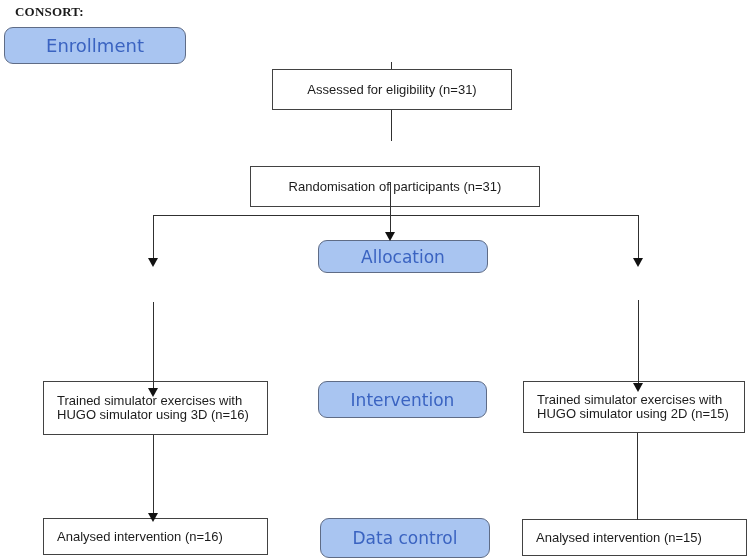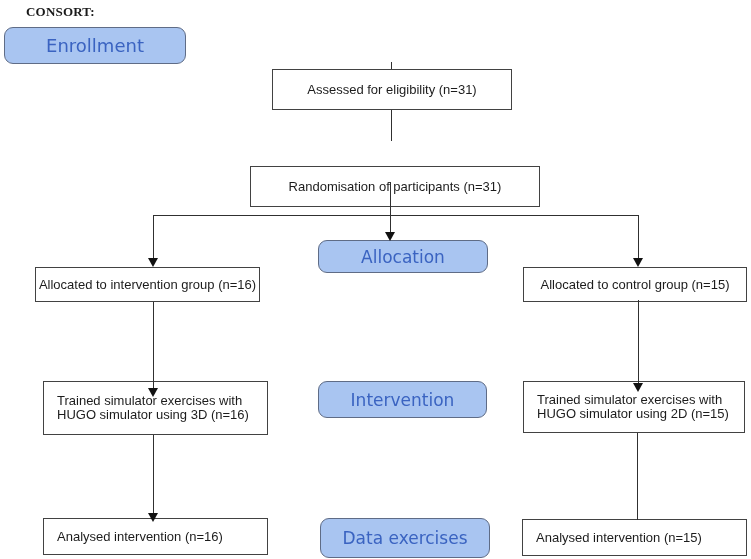--- a/index.html
+++ b/index.html
@@ -65,53 +65,47 @@
     border-right: 5px solid transparent;
     border-top: 9px solid #111111;
     z-index: 3;
   }
 </style>
 </head>
 <body>
 
 <div id="canvas">
 
-  <div class="title" style="left:26px; top:4px;">CONSORT:</div>
+  <div class="title" style="left:15px; top:4px;">CONSORT:</div>
 
   <div class="stage" style="left:318px; top:240px; width:170px; height:33px;">
     <span>Allocation</span>
   </div>
 
   <div class="stage" style="left:4px; top:27px; width:182px; height:37px; font-size:18px;">
     <span>Enrollment</span>
   </div>
 
   <div class="stage" style="left:318px; top:381px; width:169px; height:37px;">
     <span>Intervention</span>
   </div>
 
   <div class="stage" style="left:320px; top:518px; width:170px; height:40px;">
-    <span>Data exercises</span>
+    <span>Data control</span>
   </div>
 
   <div class="wbox center" style="left:272px; top:69px; width:240px; height:41px;">
     <span>Assessed for eligibility (n=31)</span>
   </div>
 
   <div class="wbox center" style="left:250px; top:141px; width:290px; height:41px;margin-top:25px;">
     <span>Randomisation of participants (n=31)</span>
   </div>
 
-  <div class="wbox center" style="left:35px; top:267px; width:225px; height:35px;">
-    <span>Allocated to intervention group (n=16)</span>
-  </div>
 
-  <div class="wbox center" style="left:523px; top:267px; width:224px; height:35px;">
-    <span>Allocated to control group (n=15)</span>
-  </div>
 
   <div class="wbox leftpad" style="left:43px; top:381px; width:225px; height:54px;">
     <span>Trained simulator exercises with</span>
     <span>HUGO simulator using 3D (n=16)</span>
   </div>
 
   <div class="wbox leftpad" style="left:523px; top:381px; width:222px; height:52px;">
     <span>Trained simulator exercises with</span>
     <span>HUGO simulator using 2D (n=15)</span>
   </div>

